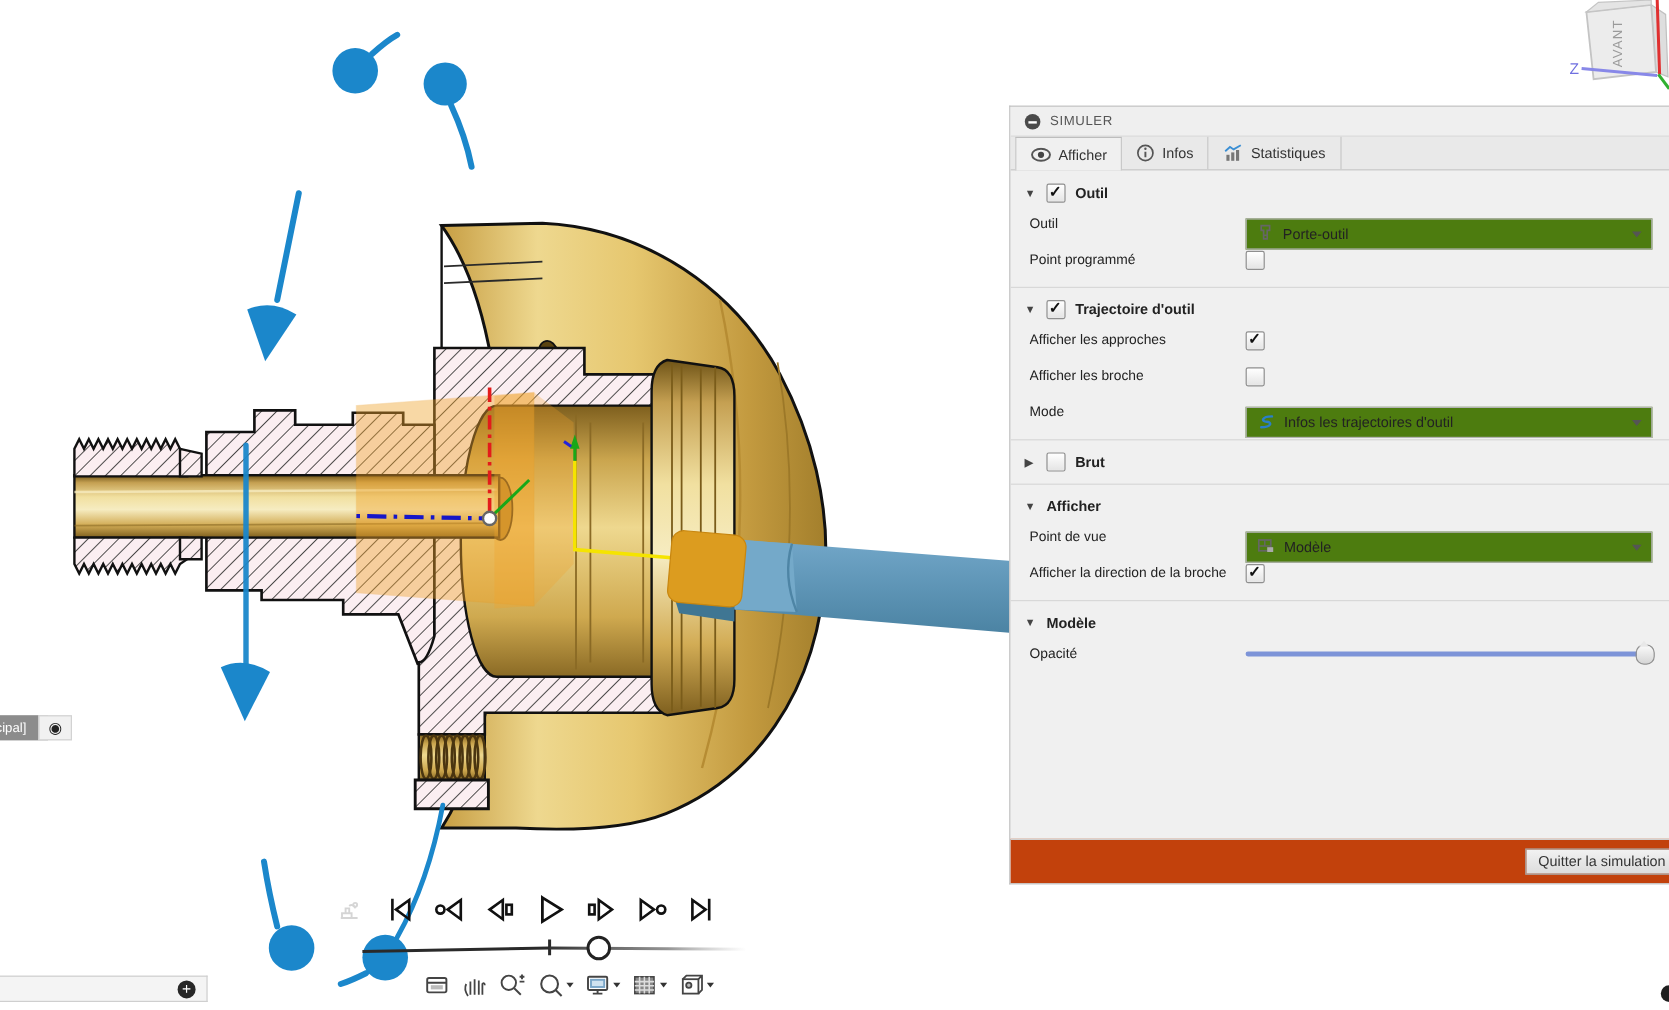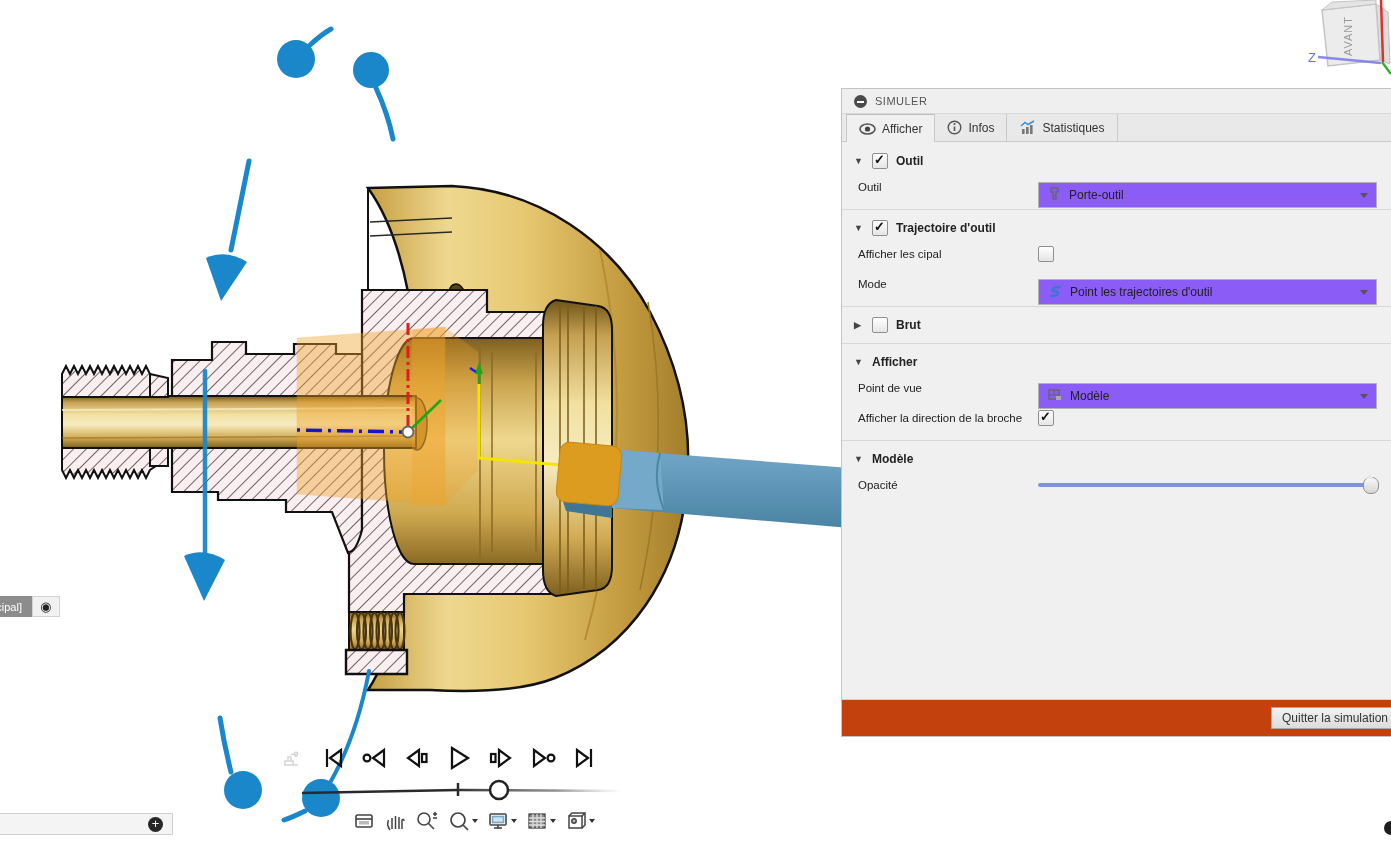--- a/index.html
+++ b/index.html
@@ -21,21 +21,21 @@
   .tab.active{background:#f0f0f0;border-top:1px solid #bdbdbd;margin-bottom:-1px;}
   .tab .ticon{flex:none;display:inline-flex;}
   .content{flex:1;padding-top:8px;position:relative;}
   .sec-head{height:22px;display:flex;align-items:center;gap:8px;padding-left:12px;font-size:12px;font-weight:bold;color:#222;}
   .tri{font-size:9px;color:#444;width:10px;flex:none;}
   .row{height:30px;display:flex;align-items:center;padding:0 14px 0 16px;}
   .row .lbl{width:180px;flex:none;font-size:11.5px;color:#222;white-space:nowrap;overflow:hidden;}
   .cb{width:14px;height:14px;border:1px solid #8f8f8f;border-radius:2px;flex:none;
       background:linear-gradient(#ffffff,#e4e4e4);box-shadow:inset 0 0 1px #fff;position:relative;cursor:pointer;}
   .cb.on::after{content:"✓";position:absolute;left:1px;top:-2px;font-size:13px;font-weight:bold;color:#111;}
-  .dd{flex:1;height:24px;background:#8b5cf6;border:1px solid #b3b3b3;display:flex;align-items:center;
+  .dd{flex:1;height:24px;background:#4d7c0f;border:1px solid #b3b3b3;display:flex;align-items:center;
       gap:7px;padding:0 8px;font-size:12px;color:#222;cursor:pointer;position:relative;margin-top:16px;}
   .dd .caret{margin-left:auto;width:0;height:0;border-left:4px solid transparent;border-right:4px solid transparent;border-top:5px solid #555;}
   .sep{height:1px;background:#d8d8d8;margin:7px 0;}
   .slider{flex:1;height:16px;position:relative;display:flex;align-items:center;cursor:pointer;}
   .slider .track{height:4px;border-radius:2px;background:#7d94d8;width:100%;}
   .slider .handle{position:absolute;right:-2px;top:0px;width:14px;height:15px;background:linear-gradient(#fafafa,#d5d5d5);
                   border:1px solid #909090;border-radius:7px 7px 7px 7px;}
   .slider .handle::before{content:"";position:absolute;left:2px;top:-4px;width:0;height:0;
                   border-left:4px solid transparent;border-right:4px solid transparent;border-bottom:5px solid #e8e8e8;}
   .panel-footer{flex:none;height:36px;border-top:1px solid #d0d0d0;background:#c2410c;display:flex;align-items:center;position:relative;}
@@ -273,40 +273,48 @@
           <span>
             <svg width="15" height="16">
                 <path d="M4,2 h7 v4 h-2 v7 h-3 v-7 h-2 z" fill="none" stroke="#666" stroke-width="1.4"></path>
                 <line x1="6" y1="10" x2="9" y2="10" stroke="#666" stroke-width="1.2"></line>
               </svg>
           </span>
           <span>Porte-outil</span>
           <span class="caret"></span>
         </div>
       </div>
+      <div class="row">
+        <span class="lbl">Point programmé</span>
+        <span class="cb"></span>
+      </div>
       <div class="sep"></div>
 
       <div class="sec-head">
         <span class="tri">▼</span>
         <span class="cb on"></span>
         <span>Trajectoire d'outil</span>
       </div>
       <div class="row">
-        <span class="lbl">Afficher les cipal</span>
+        <span class="lbl">Afficher les approches</span>
+        <span class="cb on"></span>
+      </div>
+      <div class="row">
+        <span class="lbl">Afficher les broche</span>
         <span class="cb"></span>
       </div>
       <div class="row">
         <span class="lbl">Mode</span>
         <div class="dd">
           <span>
             <svg width="16" height="16">
                 <path d="M13,4 C4,4 4,8.5 8.5,8.5 C13,8.5 13,13 4,13" fill="none" stroke="#2a7fc9" stroke-width="2" stroke-linecap="round"></path>
               </svg>
           </span>
-          <span>Point les trajectoires d'outil</span>
+          <span>Infos les trajectoires d'outil</span>
           <span class="caret"></span>
         </div>
       </div>
       <div class="sep"></div>
 
       <div class="sec-head">
         <span class="tri">▶</span>
         <span class="cb"></span>
         <span>Brut</span>
       </div>

